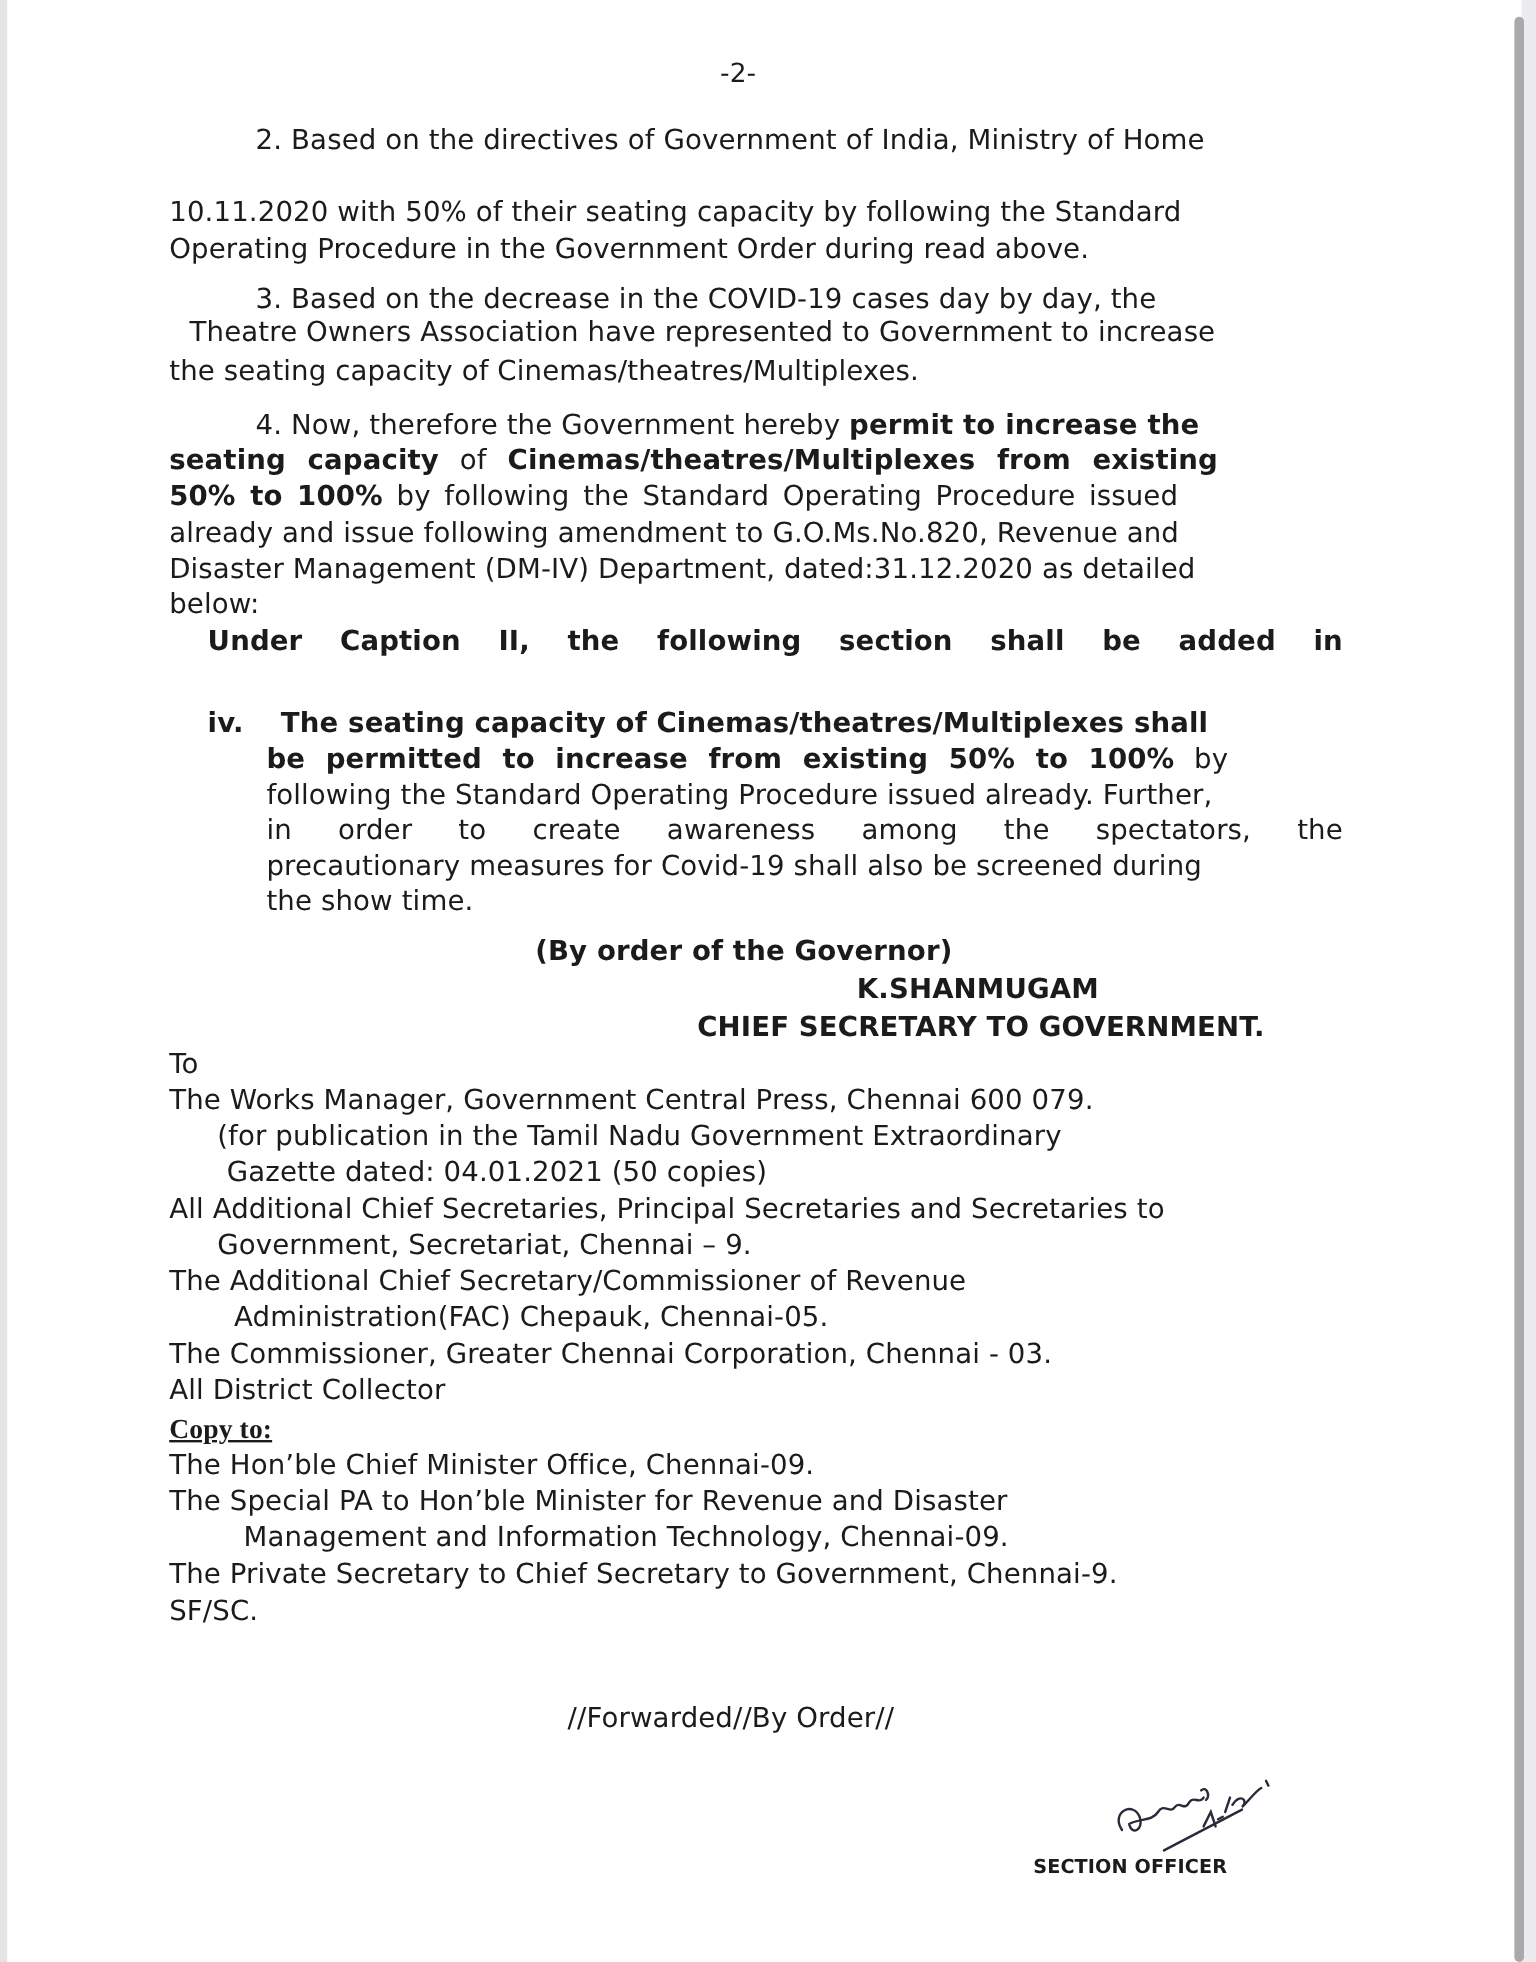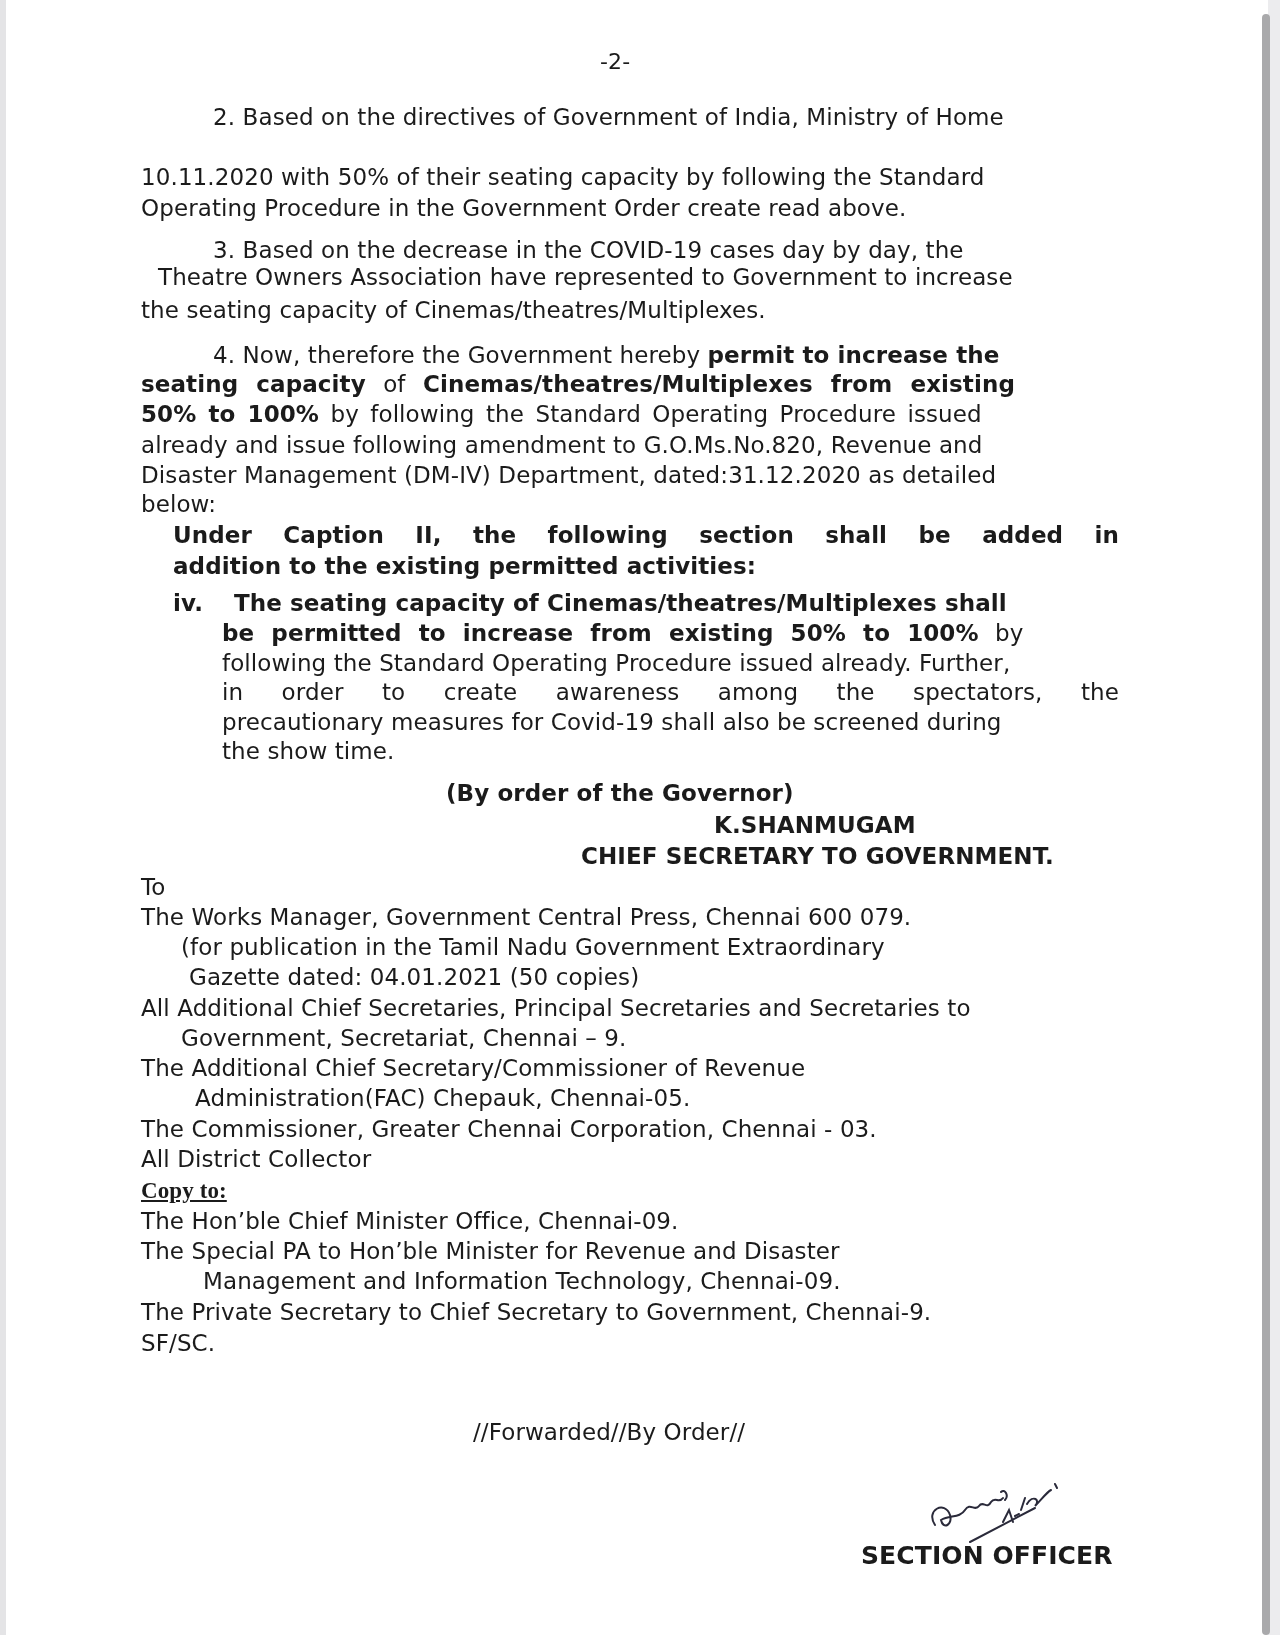--- a/index.html
+++ b/index.html
@@ -36,41 +36,40 @@
 <body>
 
 <div class="left-edge"></div>
 
 <div class="page">
 
   <div class="txt page-num">-2-</div>
 
   <div class="txt" style="left:213px; top:102px;">2. Based on the directives of Government of India, Ministry of Home</div>
   <div class="txt" style="left:141px; top:162px;">10.11.2020 with 50% of their seating capacity by following the Standard</div>
-  <div class="txt" style="left:141px; top:193px;">Operating Procedure in the Government Order create read above.</div>
+  <div class="txt" style="left:141px; top:193px;">Operating Procedure in the Government Order during read above.</div>
 
   <div class="txt" style="left:213px; top:235px;">3. Based on the decrease in the COVID-19 cases day by day, the</div>
   <div class="txt" style="left:141px; top:262px;margin-left:17px;">Theatre Owners Association have represented to Government to increase</div>
   <div class="txt" style="left:141px; top:295px;">the seating capacity of Cinemas/theatres/Multiplexes.</div>
 
   <div class="txt" style="left:213px; top:340px;">
     <span>4. Now, therefore the Government hereby </span><span class="b">permit to increase the</span>
   </div>
   <div class="txt" style="left:141px; top:369px; word-spacing:10px;">
     <span class="b">seating capacity</span><span> of </span><span class="b">Cinemas/theatres/Multiplexes from existing</span>
   </div>
   <div class="txt" style="left:141px; top:399px; word-spacing:4px;">
     <span class="b">50% to 100%</span><span> by following the Standard Operating Procedure issued</span>
   </div>
   <div class="txt" style="left:141px; top:430px;">already and issue following amendment to G.O.Ms.No.820, Revenue and</div>
   <div class="txt" style="left:141px; top:460px;">Disaster Management (DM-IV) Department, dated:31.12.2020 as detailed</div>
   <div class="txt" style="left:141px; top:489px;">below:</div>
 
   <div class="txt b just" style="left:173px; top:520px; width:946px;">Under Caption II, the following section shall be added in</div>
-  <div class="txt b" style="left:173px; top:551px;">addition to the existing permitted activities:</div>
 
   <div class="txt b" style="left:173px; top:588px;">iv.</div>
   <div class="txt b" style="left:222px; top:588px;margin-left:12px;">The seating capacity of Cinemas/theatres/Multiplexes shall</div>
   <div class="txt" style="left:222px; top:618px; word-spacing:9px;">
     <span class="b">be permitted to increase from existing 50% to 100%</span><span> by</span>
   </div>
   <div class="txt" style="left:222px; top:648px;">following the Standard Operating Procedure issued already. Further,</div>
   <div class="txt just" style="left:222px; top:677px; width:897px;">in order to create awareness among the spectators, the</div>
   <div class="txt" style="left:222px; top:707px;">precautionary measures for Covid-19 shall also be screened during</div>
   <div class="txt" style="left:222px; top:736px;">the show time.</div>
@@ -98,17 +97,17 @@
   <div class="txt" style="left:141px; top:1328px;">SF/SC.</div>
 
   <div class="txt" style="left:473px; top:1417px;">//Forwarded//By Order//</div>
 
   <svg class="sig-svg" width="160" height="80" viewBox="0 0 160 80">
     <path d="M20 55 C 10 40, 30 30, 35 45 C 38 55, 28 60, 26 50 C 35 45, 45 48, 50 40 C 55 32, 60 42, 64 36 C 68 30, 72 40, 76 32 C 80 26, 84 34, 88 28 M 86 22 C 90 18, 94 26, 90 30" fill="none" stroke="#2a2a3a" stroke-width="2" stroke-linecap="round"></path>
     <path d="M55 72 L 120 38" fill="none" stroke="#2a2a3a" stroke-width="2" stroke-linecap="round"></path>
     <path d="M88 52 L 94 40 L 98 52 M 100 46 L 104 44 M 106 40 L 110 28 M 112 34 C 118 24, 126 30, 120 36 C 126 30, 132 22, 136 20 M 140 14 L 142 18" fill="none" stroke="#2a2a3a" stroke-width="2" stroke-linecap="round"></path>
   </svg>
 
-  <div class="txt b" style="left:861px; top:1540px; font-size:25px;">SECTION OFFICER</div>
+  <div class="txt b" style="left:861px; top:1540px; font-size:16px;">SECTION OFFICER</div>
 </div>
 
 <div class="right-rail"></div>
 <div class="scrollbar-thumb"></div>
 
 </body></html>

